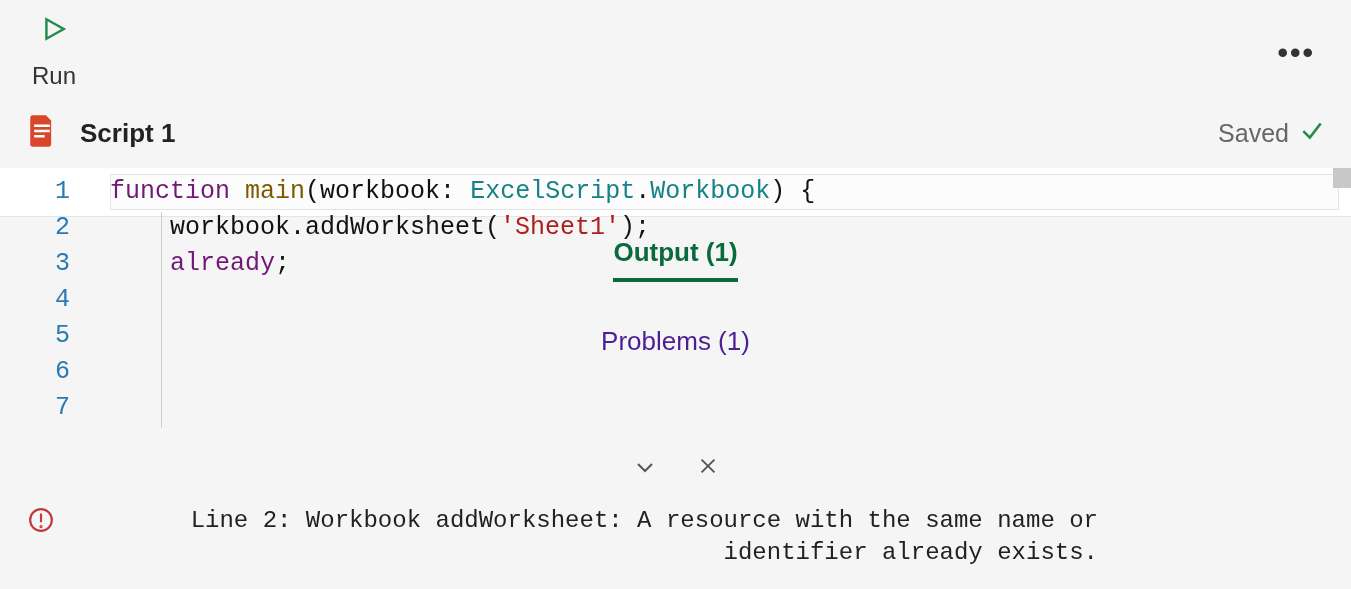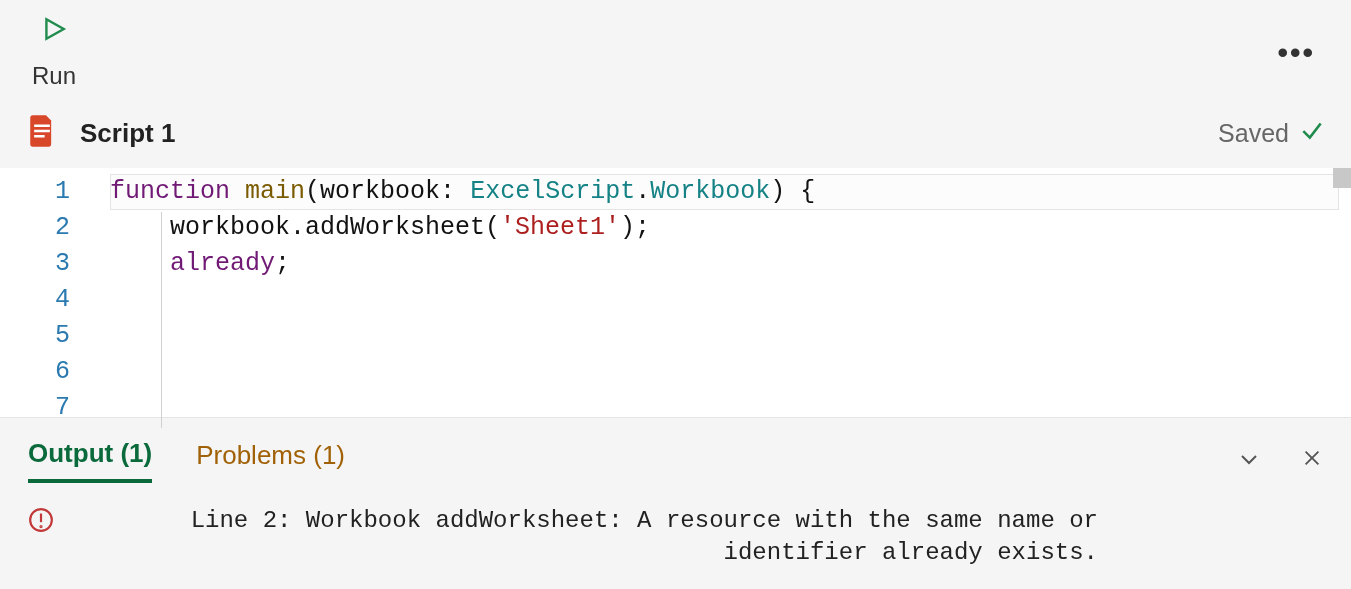--- a/index.html
+++ b/index.html
@@ -113,24 +113,25 @@
   
   .panel {
     background: #f5f5f5;
     border-top: 1px solid #e5e5e5;
     padding: 20px 28px 20px 28px;
   }
   .panel-tabs {
     display: flex;
     align-items: center;
     gap: 44px;
+    flex-direction: column;
   }
   .panel-tab {
     font-size: 26px;
-    color: #a16207;
+    color: #4c1d95;
     padding-bottom: 10px;
     cursor: pointer;
   }
   .panel-tab.active {
     color: #0b6a3c;
     font-weight: 600;
     border-bottom: 4px solid #0b6a3c;
   }
   .panel-actions {
     display: flex;

